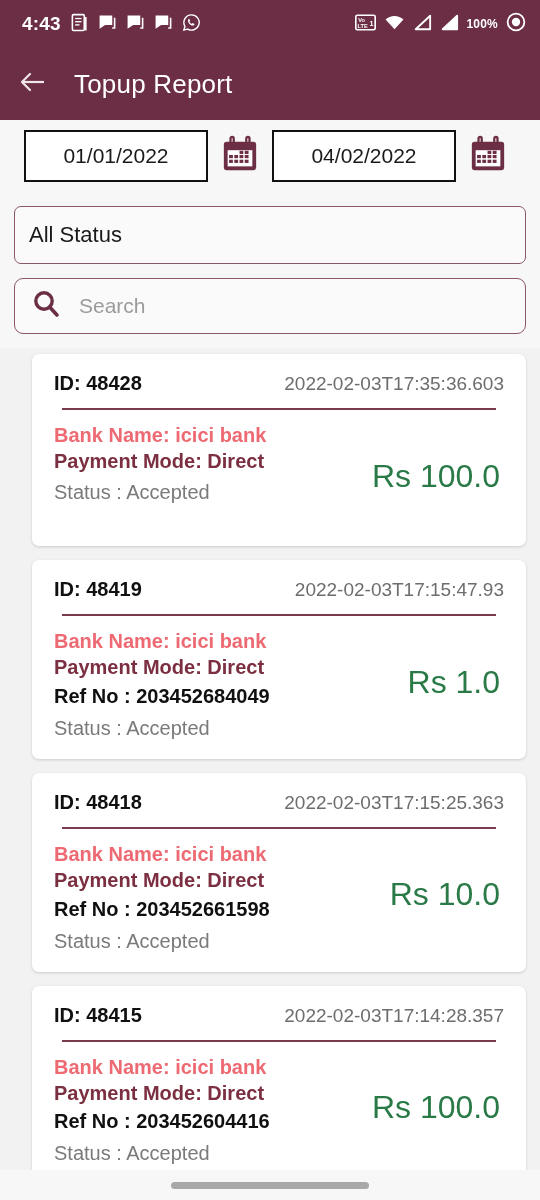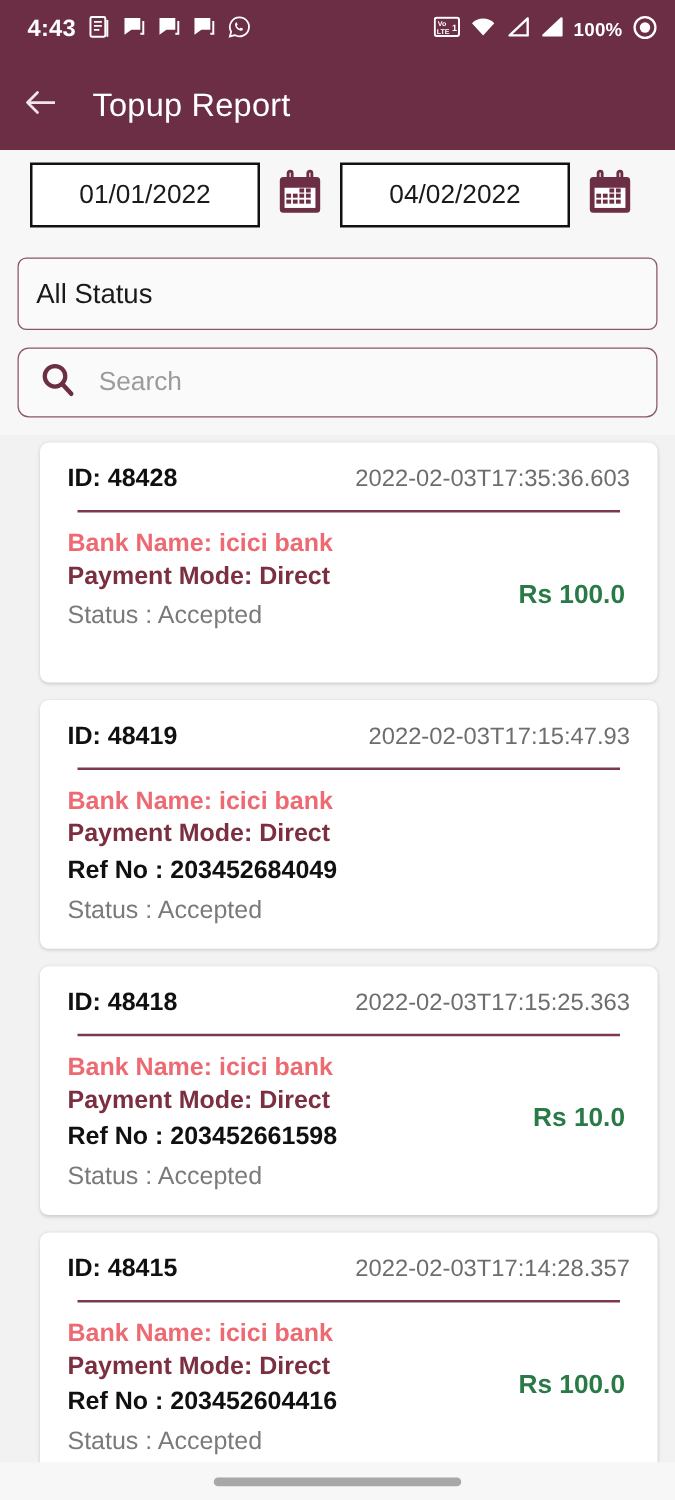--- a/index.html
+++ b/index.html
@@ -13,21 +13,21 @@
 
   
   .statusbar {
     height:48px; background:#6B2E44; flex:none;
     display:flex; align-items:center; justify-content:space-between;
     padding:0 14px 0 22px; color:#ffffff;
   }
   .sb-left { display:flex; align-items:center; gap:9px; }
   .sb-time { font-size:19px; font-weight:bold; letter-spacing:.2px; }
   .sb-right { display:flex; align-items:center; gap:8px; }
-  .sb-batt { font-size:15px; font-weight:bold; letter-spacing:.2px; }
+  .sb-batt { font-size:12px; font-weight:bold; letter-spacing:.2px; }
   .ic { display:block; }
 
   
   .appbar {
     height:72px; background:#6B2E44; flex:none;
     display:flex; align-items:center; padding:0 18px; gap:26px;
   }
   .back-btn { width:30px; height:30px; display:flex; align-items:center; justify-content:center; cursor:pointer; }
   .appbar-title { color:#ffffff; font-size:26px; font-weight:400; letter-spacing:.2px; }
 
@@ -66,21 +66,21 @@
   .card-id { font-size:20px; font-weight:bold; color:#101010; }
   .card-date { font-size:19px; color:#6d6d6d; }
   .divider { height:2px; background:#7a3a4c; margin:13px 8px 12px 8px; }
   .card-body { display:flex; align-items:flex-start; justify-content:space-between; gap:10px; }
   .card-left { display:flex; flex-direction:column; }
   .bank { font-size:20px; font-weight:bold; color:#ED6A73; line-height:1.32; }
   .mode { font-size:20px; font-weight:bold; color:#7B2F40; line-height:1.32; }
   .ref  { font-size:20px; font-weight:bold; color:#101010; line-height:1.5; }
   .status-line { font-size:20px; color:#7a7a7a; line-height:1.5; padding-top:2px; }
   .card-right { display:flex; align-items:center; min-height:108px; padding-right:4px; }
-  .amount { font-size:21px; font-weight:bold; color:#2A7A47; white-space:nowrap; }
+  .amount { font-size:32px; font-weight:normal; color:#2A7A47; white-space:nowrap; }
 
   
   .navbar { height:30px; background:#f7f7f7; flex:none; display:flex; align-items:center; justify-content:center; }
   .handle { width:198px; height:7px; border-radius:4px; background:#a8a8a8; cursor:pointer; }
 </style>
 </head>
 <body>
 
 <div id="app">
 
@@ -264,20 +264,23 @@
         <span class="card-date">2022-02-03T17:15:47.93</span>
       </div>
       <div class="divider"></div>
       <div class="card-body">
         <div class="card-left">
           <span class="bank">Bank Name: icici bank</span>
           <span class="mode">Payment Mode: Direct</span>
           <span class="ref">Ref No : 203452684049</span>
           <span class="status-line">Status : Accepted</span>
         </div>
+        <div class="card-right">
+          <span class="amount">Rs 1.0</span>
+        </div>
       </div>
     </div>
 
     <div class="card">
       <div class="card-head">
         <span class="card-id">ID: 48418</span>
         <span class="card-date">2022-02-03T17:15:25.363</span>
       </div>
       <div class="divider"></div>
       <div class="card-body">

